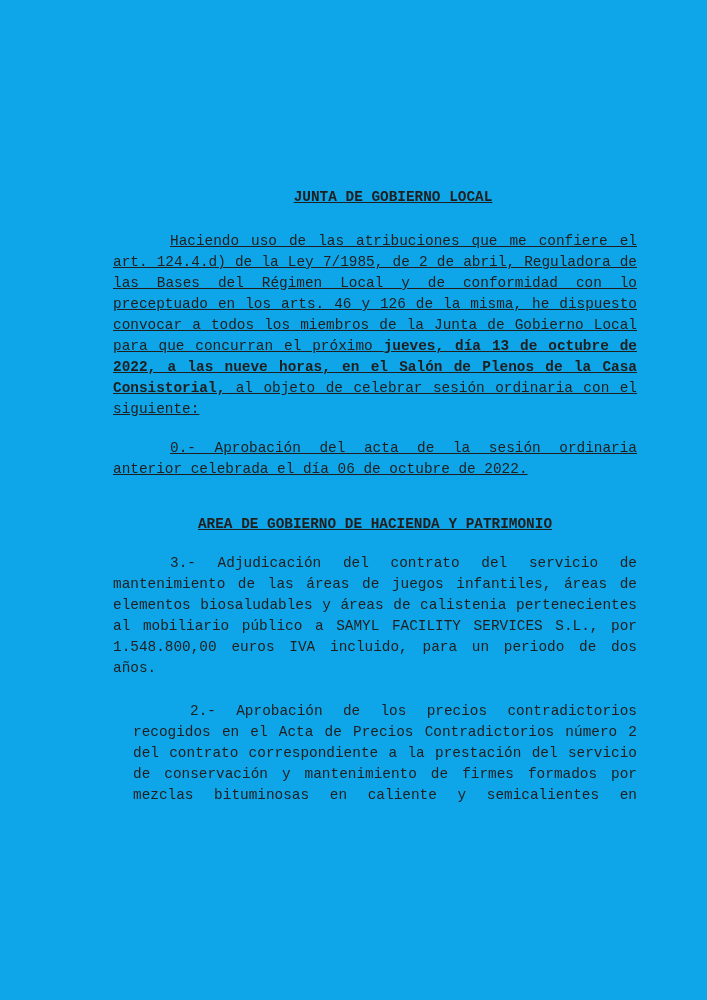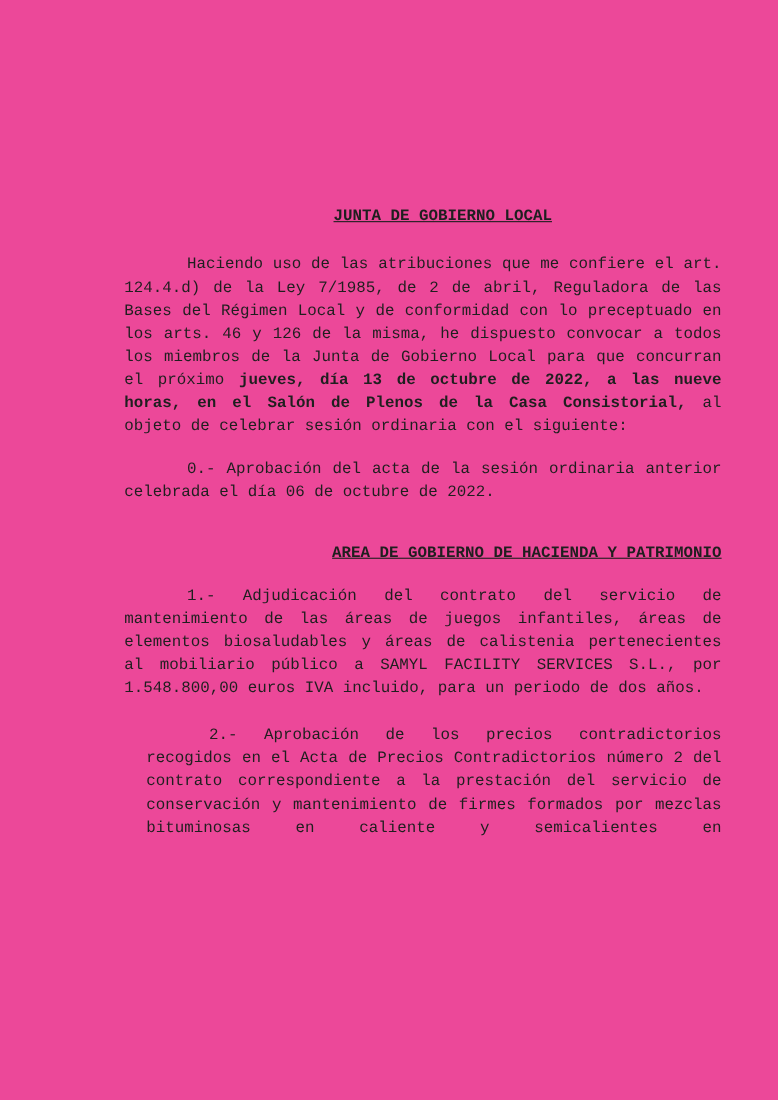--- a/index.html
+++ b/index.html
@@ -9,22 +9,22 @@
   body {
     width: 707px;
     height: 1000px;
     font-family: "Liberation Mono", "DejaVu Sans Mono", monospace;
     color: #1f1f1f;
     overflow: hidden;
   }
   .page {
     width: 707px;
     height: 1000px;
-    background: #ec4899;
-    padding: 187px 51px 0 113px;
+    background: #0ea5e9;
+    padding: 187px 70px 0 113px;
   }
   .doc-text {
     font-size: 14.4px;
     line-height: 21px;
   }
   p.para {
     text-align: justify;
     text-indent: 57px;
   }
   p.para-justify-last {
@@ -45,28 +45,28 @@
   .title-line {
     text-align: center;
     padding-left: 36px;
   }
   .title-line .hd {
     font-weight: bold;
     text-decoration: underline;
     white-space: pre;
   }
   .heading-left {
-    text-align: right;
+    text-align: center;
   }
   .bold-inline {
     font-weight: bold;
   }
-  .mt-intro      { margin-top: 23px; }
+  .mt-intro      { margin-top: 23px; text-decoration: underline; }
   .mt-orden      { margin-top: 28px; }
-  .mt-item0      { margin-top: 18px; }
+  .mt-item0      { margin-top: 18px; text-decoration: underline; }
   .mt-dictamenes { margin-top: 27px; }
   .mt-area       { margin-top: 34px; }
   .mt-item1      { margin-top: 18px; }
   .mt-item2      { margin-top: 22px; }
 </style>
 </head>
 <body>
 
 <div class="page doc-text">
 
@@ -77,17 +77,17 @@
   <p class="para mt-intro"><span>Haciendo uso de las atribuciones que me confiere el art. 124.4.d) de la Ley 7/1985, de 2 de abril, Reguladora de las Bases del Régimen Local y de conformidad con lo preceptuado en los arts. 46 y 126 de la misma, he dispuesto convocar a todos los miembros de la Junta de Gobierno Local para que concurran el próximo </span><span class="bold-inline">jueves, día 13 de octubre de 2022, a las nueve horas, en el Salón de Plenos de la Casa Consistorial,</span><span> al objeto de celebrar sesión ordinaria con el siguiente:</span></p>
 
 
   <p class="para mt-item0">0.- Aprobación del acta de la sesión ordinaria anterior celebrada el día 06 de octubre de 2022.</p>
 
 
   <div class="heading-left mt-area">
     <span class="hd">AREA DE GOBIERNO DE HACIENDA Y PATRIMONIO</span>
   </div>
 
-  <p class="para mt-item1">1.- Adjudicación del contrato del servicio de mantenimiento de las áreas de juegos infantiles, áreas de elementos biosaludables y áreas de calistenia pertenecientes al mobiliario público a SAMYL FACILITY SERVICES S.L., por 1.548.800,00 euros IVA incluido, para un periodo de dos años.</p>
+  <p class="para mt-item1">3.- Adjudicación del contrato del servicio de mantenimiento de las áreas de juegos infantiles, áreas de elementos biosaludables y áreas de calistenia pertenecientes al mobiliario público a SAMYL FACILITY SERVICES S.L., por 1.548.800,00 euros IVA incluido, para un periodo de dos años.</p>
 
   <p class="para-justify-last mt-item2">2.- Aprobación de los precios contradictorios recogidos en el Acta de Precios Contradictorios número 2 del contrato correspondiente a la prestación del servicio de conservación y mantenimiento de firmes formados por mezclas bituminosas en caliente y semicalientes en</p>
 
 </div>
 
 </body></html>

